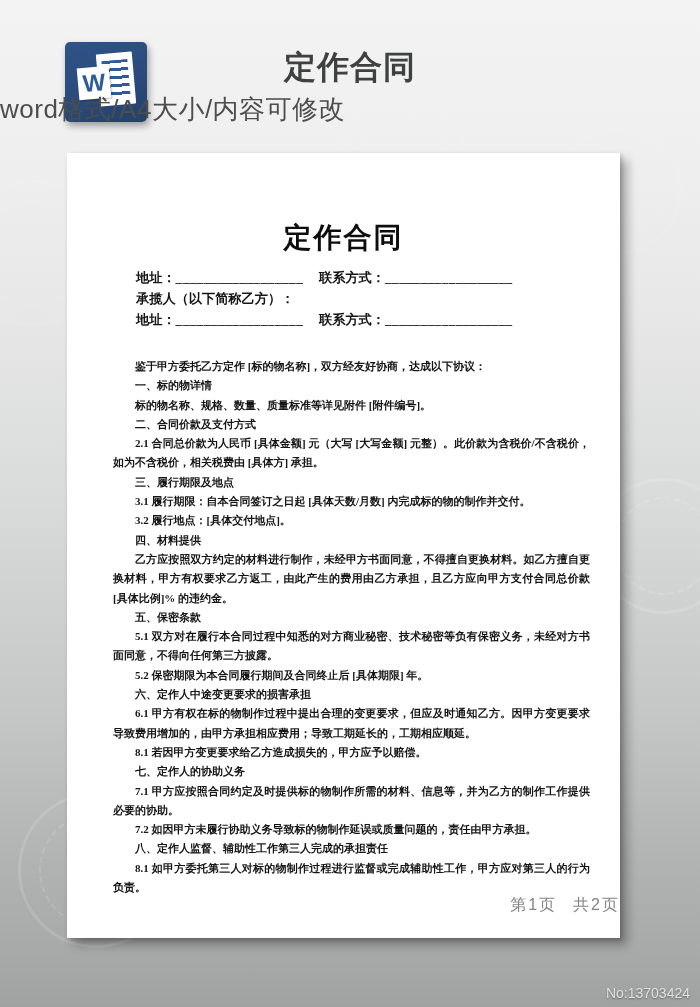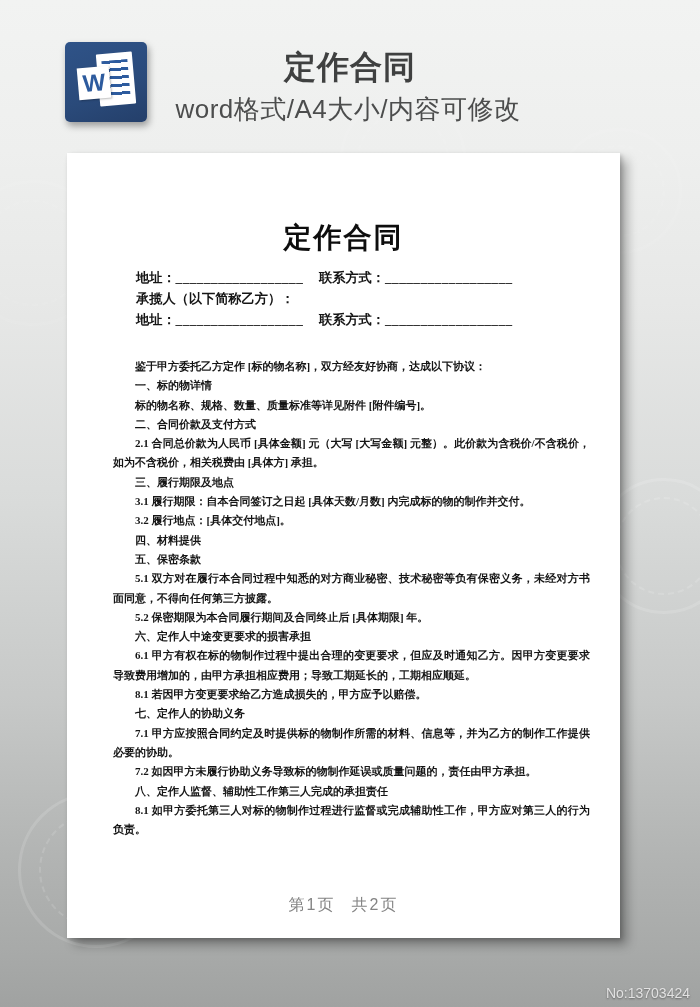--- a/index.html
+++ b/index.html
@@ -56,21 +56,21 @@
     color:#2d5b9e;font-weight:bold;font-size:24px;line-height:1;
     font-family:"Liberation Sans","DejaVu Sans",sans-serif;
   }
   .header-title{
     position:absolute;left:0;top:46px;width:700px;
     text-align:center;font-size:32px;font-weight:bold;color:#3f4040;
     letter-spacing:1px;
   }
   .header-subtitle{
     position:absolute;left:0;top:92px;width:696px;
-    text-align:center;font-size:26px;color:#4c4d4d;letter-spacing:.5px;
+    font-size:26px;color:#4c4d4d;letter-spacing:.5px;
   }
 
   
   .page{
     position:absolute;left:67px;top:153px;width:553px;height:785px;
     background:#ffffff;z-index:2;
     box-shadow:7px 7px 10px rgba(0,0,0,.30), 2px 2px 4px rgba(0,0,0,.18);
     font-family:"Liberation Serif","DejaVu Serif",serif;
     color:#151515;
   }
@@ -89,21 +89,21 @@
 
   .doc-body{
     position:absolute;left:46px;top:204px;width:477px;
     font-size:11px;font-weight:bold;line-height:19.3px;
     text-align:justify;
   }
   .doc-body p{margin:0;text-indent:2em;}
 
   .page-footer{
     position:absolute;left:0;bottom:22px;width:100%;
-    text-align:center;font-size:16px;color:#848484;font-weight:normal;
+    text-align:right;font-size:16px;color:#848484;font-weight:normal;
     font-family:"Liberation Sans","DejaVu Sans",sans-serif;
     letter-spacing:2px;
   }
   .page-footer .pf-total{margin-left:16px;}
 
   
   .no-label{
     position:absolute;right:10px;bottom:6px;z-index:4;
     font-size:14px;color:#e2e2e2;
     text-shadow:0 1px 2px rgba(80,80,80,.8);
@@ -150,20 +150,21 @@
     <div class="doc-body">
       <p>鉴于甲方委托乙方定作 [标的物名称]，双方经友好协商，达成以下协议：</p>
       <p>一、标的物详情</p>
       <p>标的物名称、规格、数量、质量标准等详见附件 [附件编号]。</p>
       <p>二、合同价款及支付方式</p>
       <p>2.1 合同总价款为人民币 [具体金额] 元（大写 [大写金额] 元整）。此价款为含税价/不含税价，如为不含税价，相关税费由 [具体方] 承担。</p>
       <p>三、履行期限及地点</p>
       <p>3.1 履行期限：自本合同签订之日起 [具体天数/月数] 内完成标的物的制作并交付。</p>
       <p>3.2 履行地点：[具体交付地点]。</p>
       <p>四、材料提供</p>
+      <p>乙方应按照双方约定的材料进行制作，未经甲方书面同意，不得擅自更换材料。如乙方擅自更换材料，甲方有权要求乙方返工，由此产生的费用由乙方承担，且乙方应向甲方支付合同总价款 [具体比例]% 的违约金。</p>
       <p>五、保密条款</p>
       <p>5.1 双方对在履行本合同过程中知悉的对方商业秘密、技术秘密等负有保密义务，未经对方书面同意，不得向任何第三方披露。</p>
       <p>5.2 保密期限为本合同履行期间及合同终止后 [具体期限] 年。</p>
       <p>六、定作人中途变更要求的损害承担</p>
       <p>6.1 甲方有权在标的物制作过程中提出合理的变更要求，但应及时通知乙方。因甲方变更要求导致费用增加的，由甲方承担相应费用；导致工期延长的，工期相应顺延。</p>
       <p>8.1 若因甲方变更要求给乙方造成损失的，甲方应予以赔偿。</p>
       <p>七、定作人的协助义务</p>
       <p>7.1 甲方应按照合同约定及时提供标的物制作所需的材料、信息等，并为乙方的制作工作提供必要的协助。</p>
       <p>7.2 如因甲方未履行协助义务导致标的物制作延误或质量问题的，责任由甲方承担。</p>
       <p>八、定作人监督、辅助性工作第三人完成的承担责任</p>

